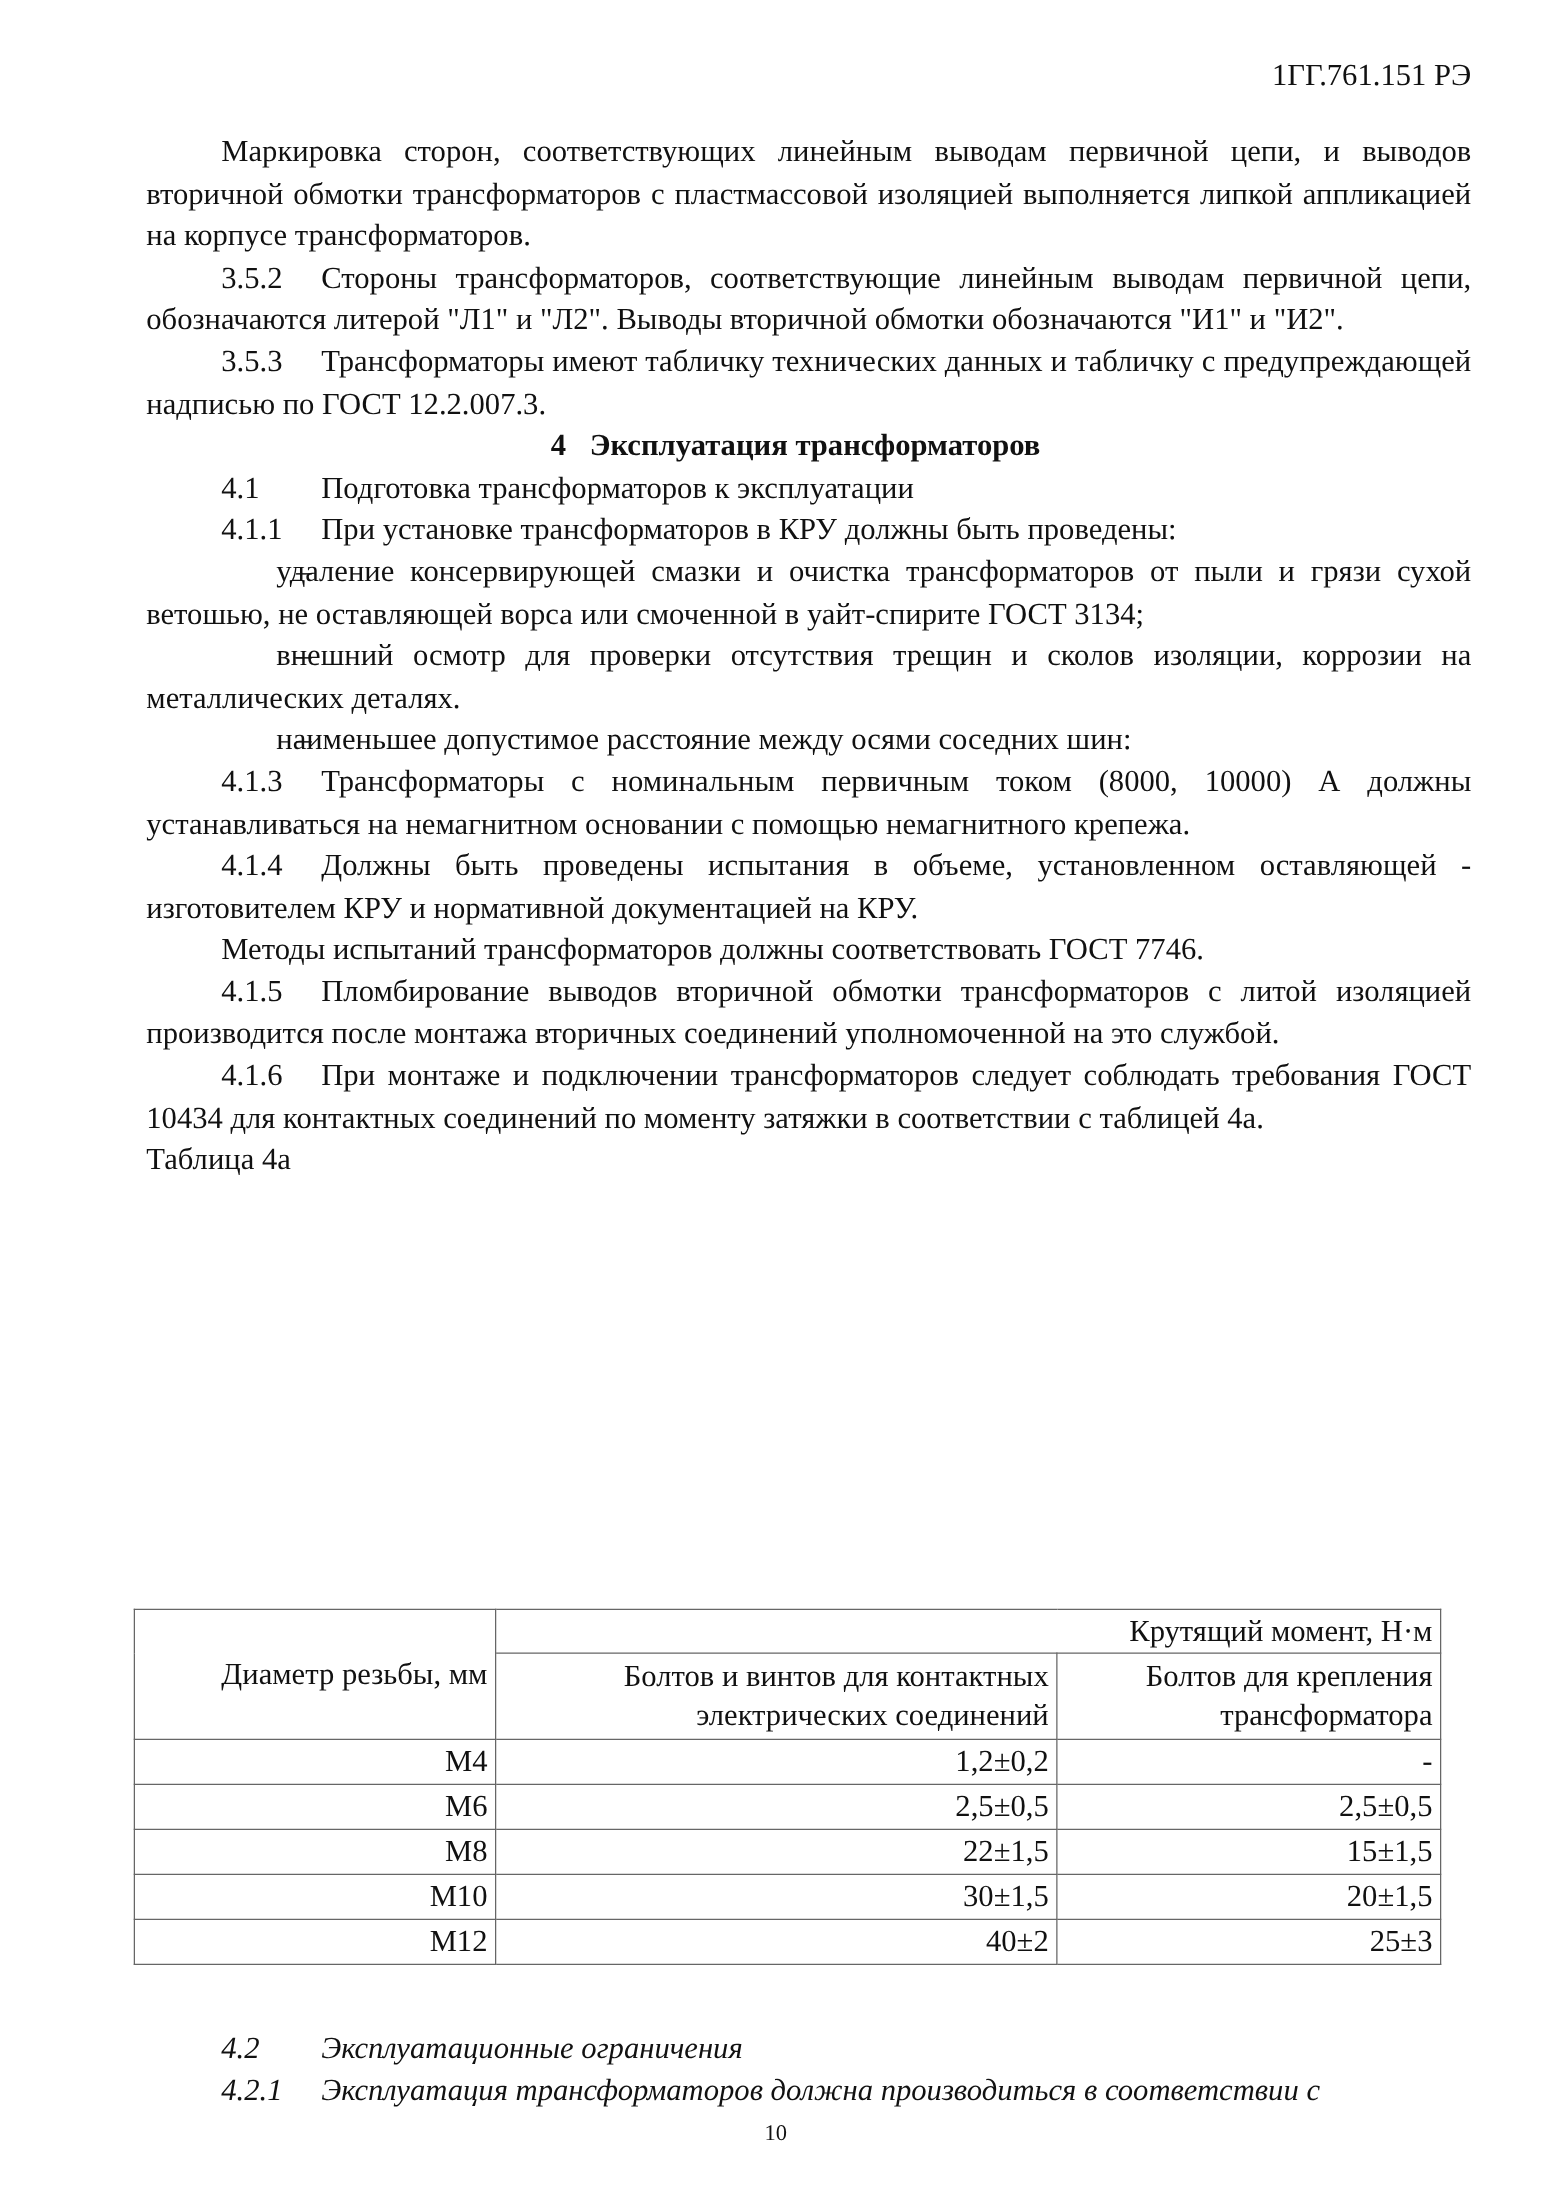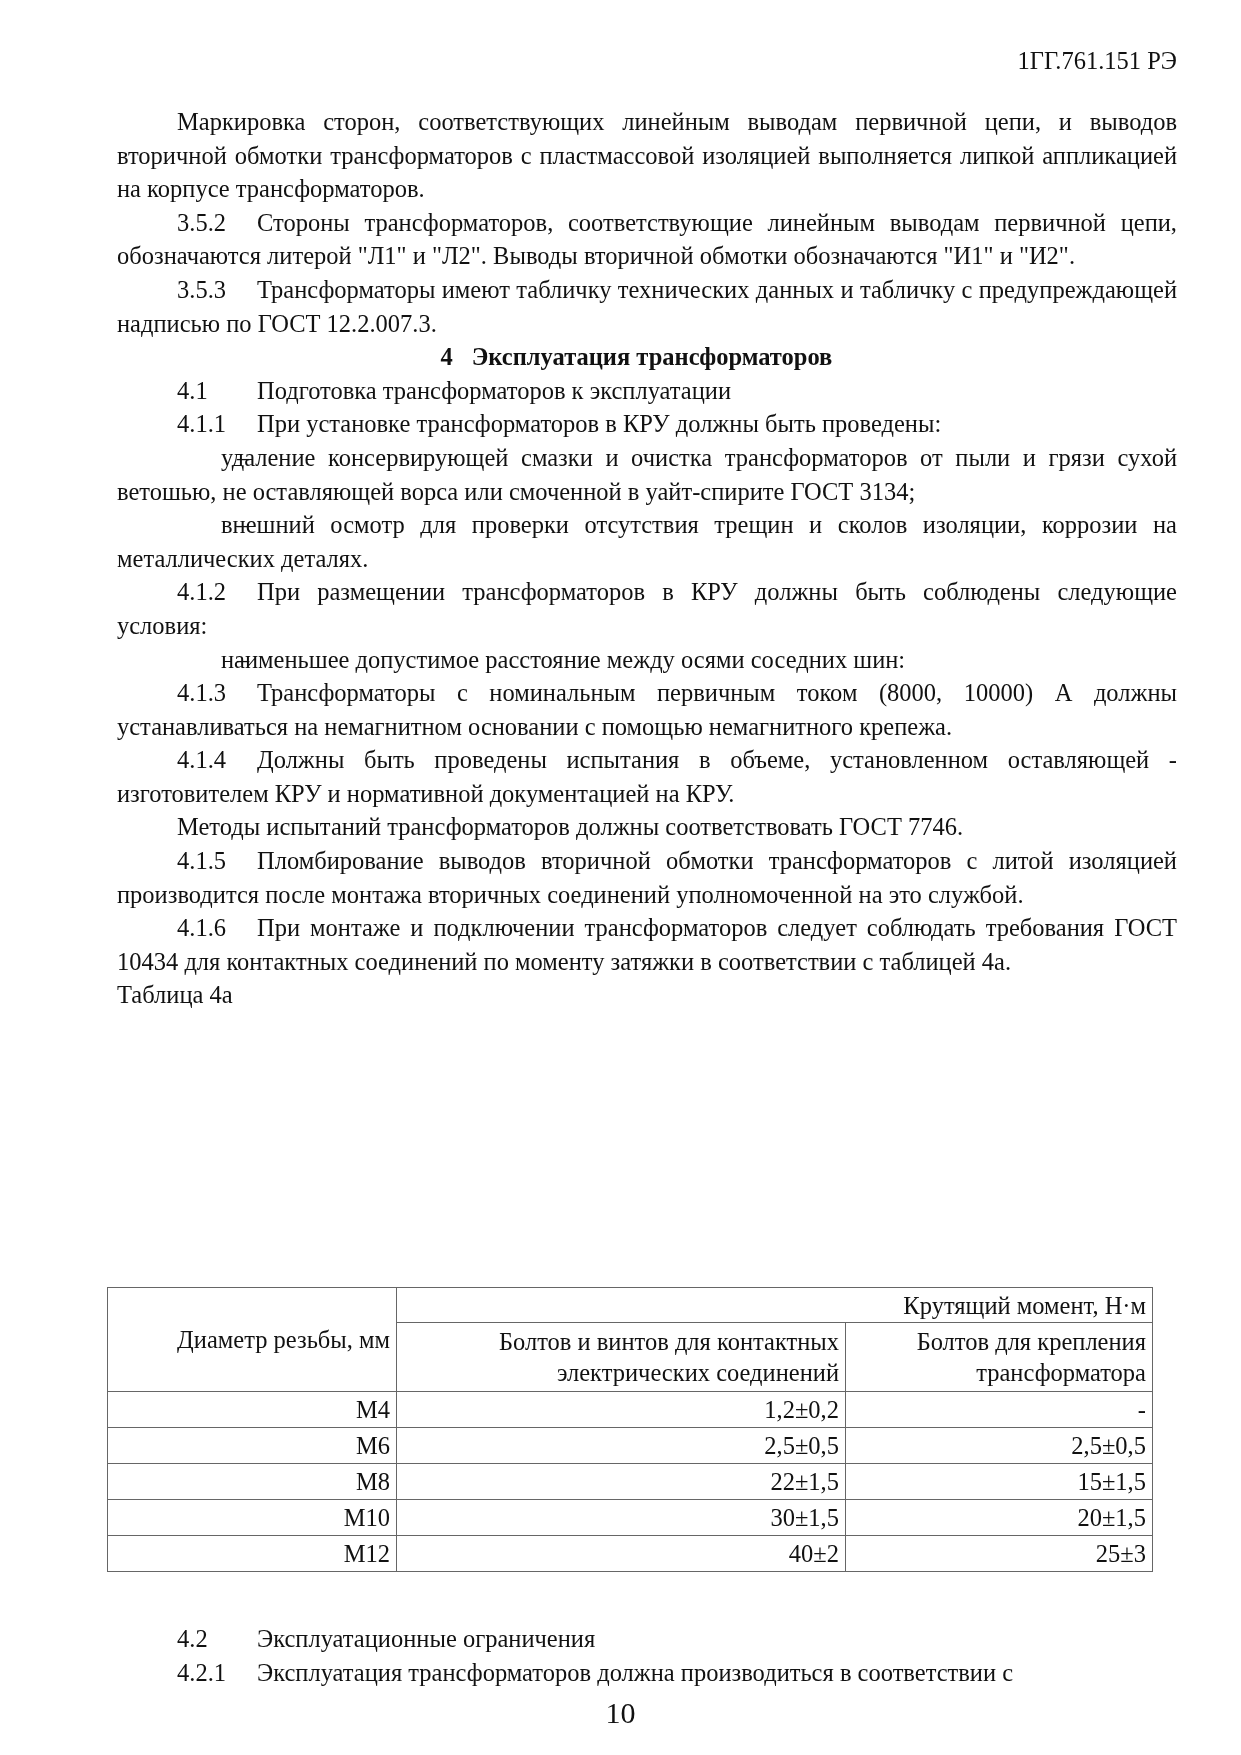--- a/index.html
+++ b/index.html
@@ -29,22 +29,22 @@
     border-collapse: collapse; font-size: 24.5px; line-height: 31px;
   }
   table.t4a td, table.t4a th {
     border: 1.5px solid #666666; text-align: right; font-weight: normal;
     padding: 0 6px; vertical-align: middle;
   }
   table.t4a tr.data td { height: 35px; }
   table.t4a tr.data td { border-top-color: #222; }
   .col1 { width: 276px; }
   .col2 { width: 436px; }
-  .footer-block { position: absolute; left: 117px; top: 1622px; width: 1060px; font-size: 24.5px; line-height: 33.6px; }
-  .page-num { position: absolute; left: 0; width: 1241px; top: 1696px; text-align: center; font-size: 30px; }
+  .footer-block { position: absolute; left: 117px; top: 1622px; width: 1060px; font-size: 24.5px; line-height: 33.6px; font-style: italic; }
+  .page-num { position: absolute; left: 0; width: 1241px; top: 1696px; text-align: center; font-size: 18px; }
 </style>
 </head>
 <body>
 
 <div class="doc-code">1ГГ.761.151 РЭ</div>
 
 <div class="body-text">
   <p class="ind">Маркировка сторон, соответствующих линейным выводам первичной цепи, и выводов вторичной обмотки трансформаторов с пластмассовой изоляцией выполняется липкой аппликацией на корпусе трансформаторов.</p>
 
   <p class="ind">
@@ -68,23 +68,20 @@
   </p>
 
   <p class="ind">
     <span class="dash">–</span><span>удаление консервирующей смазки и очистка трансформаторов от пыли и грязи сухой ветошью, не оставляющей ворса или смоченной в уайт-спирите ГОСТ 3134;</span>
   </p>
 
   <p class="ind">
     <span class="dash">–</span><span>внешний осмотр для проверки отсутствия трещин и сколов изоляции, коррозии на металлических деталях.</span>
   </p>
 
-  <p class="ind">
-    <span class="num">4.1.2</span><span>При размещении трансформаторов в КРУ должны быть соблюдены следующие условия:</span>
-  </p>
 
   <p class="ind plain-left">
     <span class="dash">–</span><span>наименьшее допустимое расстояние между осями соседних шин:</span>
   </p>
 
 
   <p class="ind">
     <span class="num">4.1.3</span><span>Трансформаторы с номинальным первичным током (8000, 10000) А должны устанавливаться на немагнитном основании с помощью немагнитного крепежа.</span>
   </p>
 

